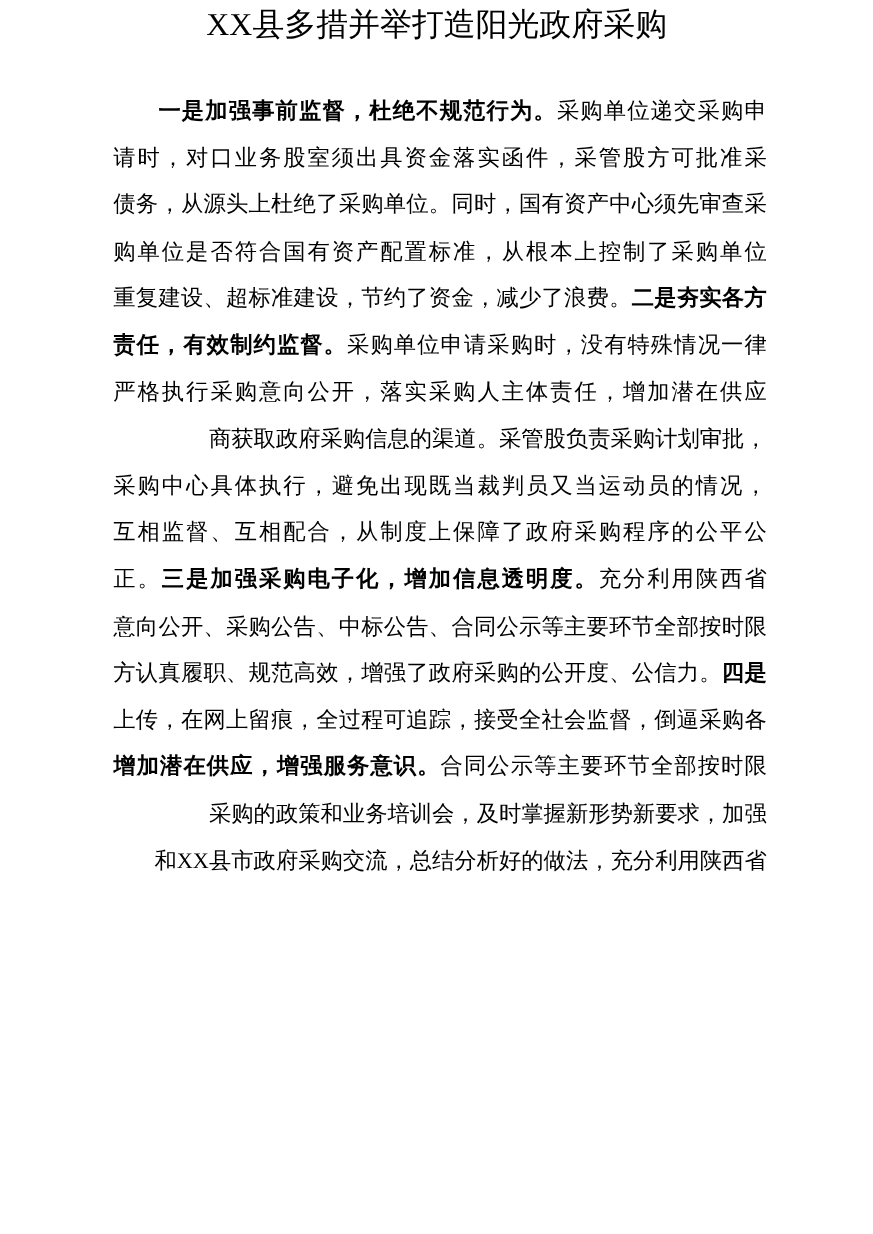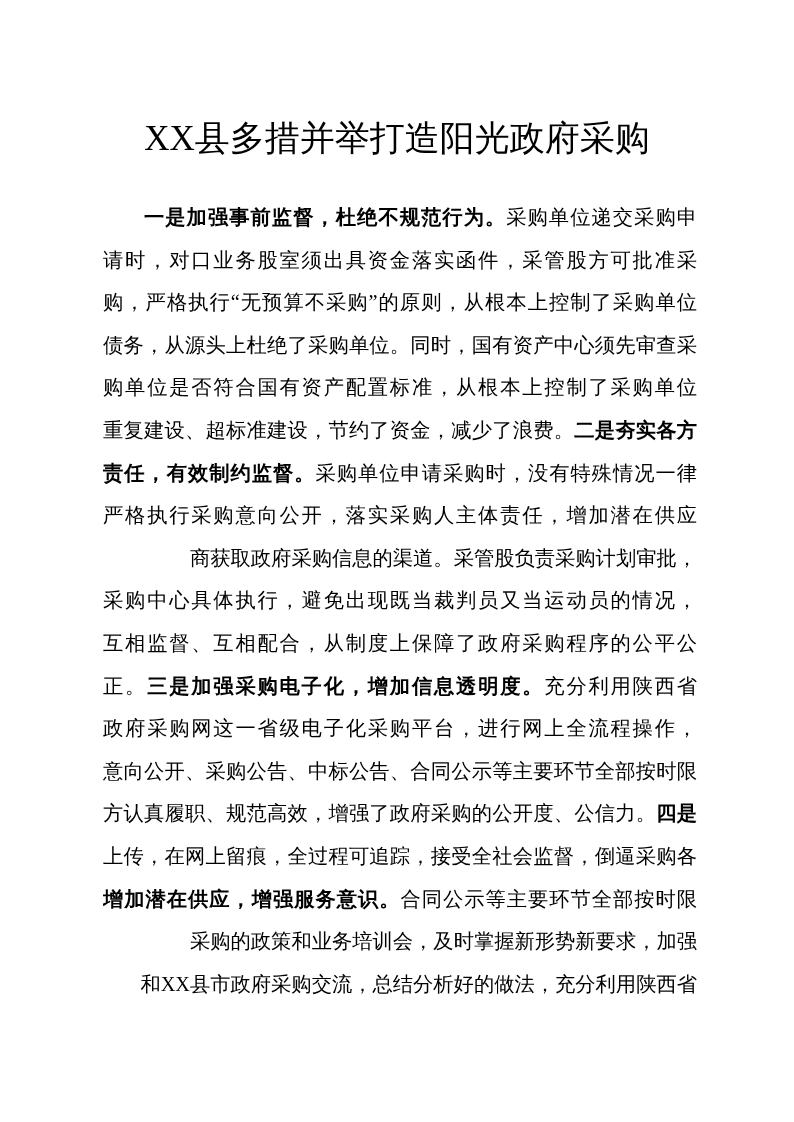--- a/index.html
+++ b/index.html
@@ -12,22 +12,21 @@
     width: 794px;
     height: 1122px;
     margin: 0;
     background: #ffffff;
     color: #000000;
     overflow: hidden;
     font-family: "Liberation Serif", "DejaVu Serif", serif;
   }
   .doc-title {
     margin: 0;
-    padding-top: 116px;
-    font-size: 35px;
+    font-size: 29px;
     line-height: 46px;
     font-weight: 400;
     text-align: center;
     font-family: "Liberation Serif", "DejaVu Serif", serif;
   }
   .doc-body {
     margin: 34px 97px 0 103px;
     width: 594px;
     font-size: 20.3px;
   }
@@ -54,31 +53,29 @@
   }
 </style>
 </head>
 <body>
 
 <div class="page">
   <h1 class="doc-title">XX县多措并举打造阳光政府采购</h1>
   <div class="doc-body">
       <div class="line j indent"><span class="run b">一是加强事前监督，杜绝不规范行为。</span><span class="run">采购单位递交采购申</span></div>
       <div class="line j"><span class="run">请时，对口业务股室须出具资金落实函件，采管股方可批准采</span></div>
-      <div class="line j"><span class="run">购，严格执行“无预算不采购”的原则，从根本上控制了采购单位</span></div>
       <div class="line j"><span class="run">债务，从源头上杜绝了采购单位。同时，国有资产中心须先审查采</span></div>
       <div class="line j"><span class="run">购单位是否符合国有资产配置标准，从根本上控制了采购单位</span></div>
       <div class="line j"><span class="run">重复建设、超标准建设，节约了资金，减少了浪费。</span><span class="run b">二是夯实各方</span></div>
       <div class="line j"><span class="run b">责任，有效制约监督。</span><span class="run">采购单位申请采购时，没有特殊情况一律</span></div>
       <div class="line j"><span class="run">严格执行采购意向公开，落实采购人主体责任，增加潜在供应</span></div>
       <div class="line"><span class="run">商获取政府采购信息的渠道。采管股负责采购计划审批，</span></div>
       <div class="line j"><span class="run">采购中心具体执行，避免出现既当裁判员又当运动员的情况，</span></div>
       <div class="line j"><span class="run">互相监督、互相配合，从制度上保障了政府采购程序的公平公</span></div>
       <div class="line j"><span class="run">正。</span><span class="run b">三是加强采购电子化，增加信息透明度。</span><span class="run">充分利用陕西省</span></div>
-      <div class="line j"><span class="run">政府采购网这一省级电子化采购平台，进行网上全流程操作，</span></div>
       <div class="line j"><span class="run">意向公开、采购公告、中标公告、合同公示等主要环节全部按时限</span></div>
       <div class="line j"><span class="run">方认真履职、规范高效，增强了政府采购的公开度、公信力。</span><span class="run b">四是</span></div>
       <div class="line j"><span class="run">上传，在网上留痕，全过程可追踪，接受全社会监督，倒逼采购各</span></div>
       <div class="line j"><span class="run b">增加潜在供应，增强服务意识。</span><span class="run">合同公示等主要环节全部按时限</span></div>
       <div class="line"><span class="run">采购的政策和业务培训会，及时掌握新形势新要求，加强</span></div>
       <div class="line"><span class="run">和XX县市政府采购交流，总结分析好的做法，充分利用陕西省</span></div>
     </div>
 </div>
 
 </body></html>

